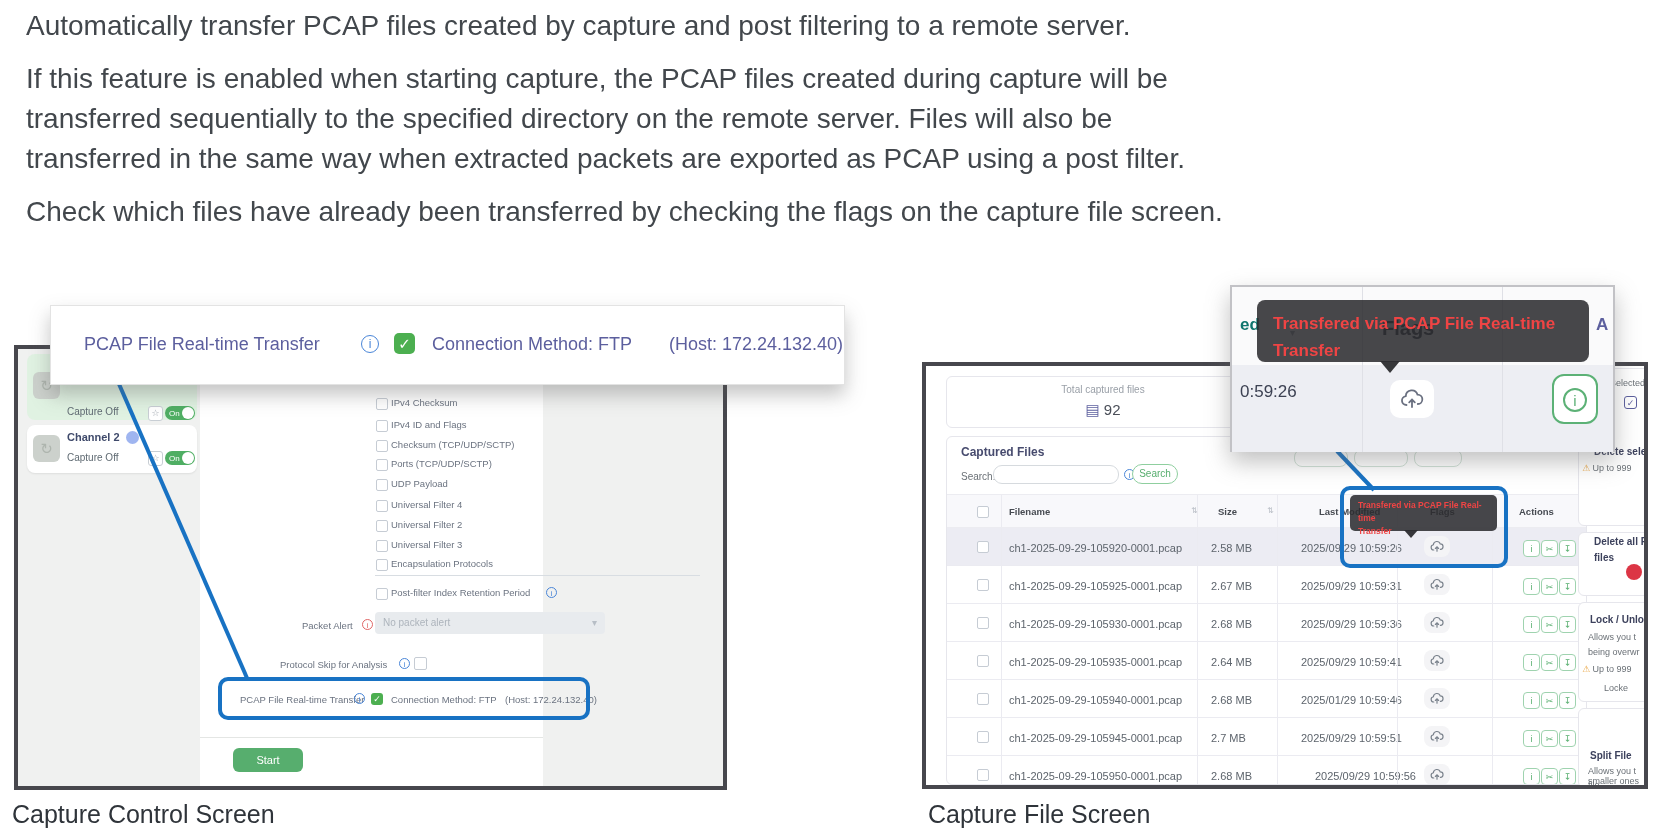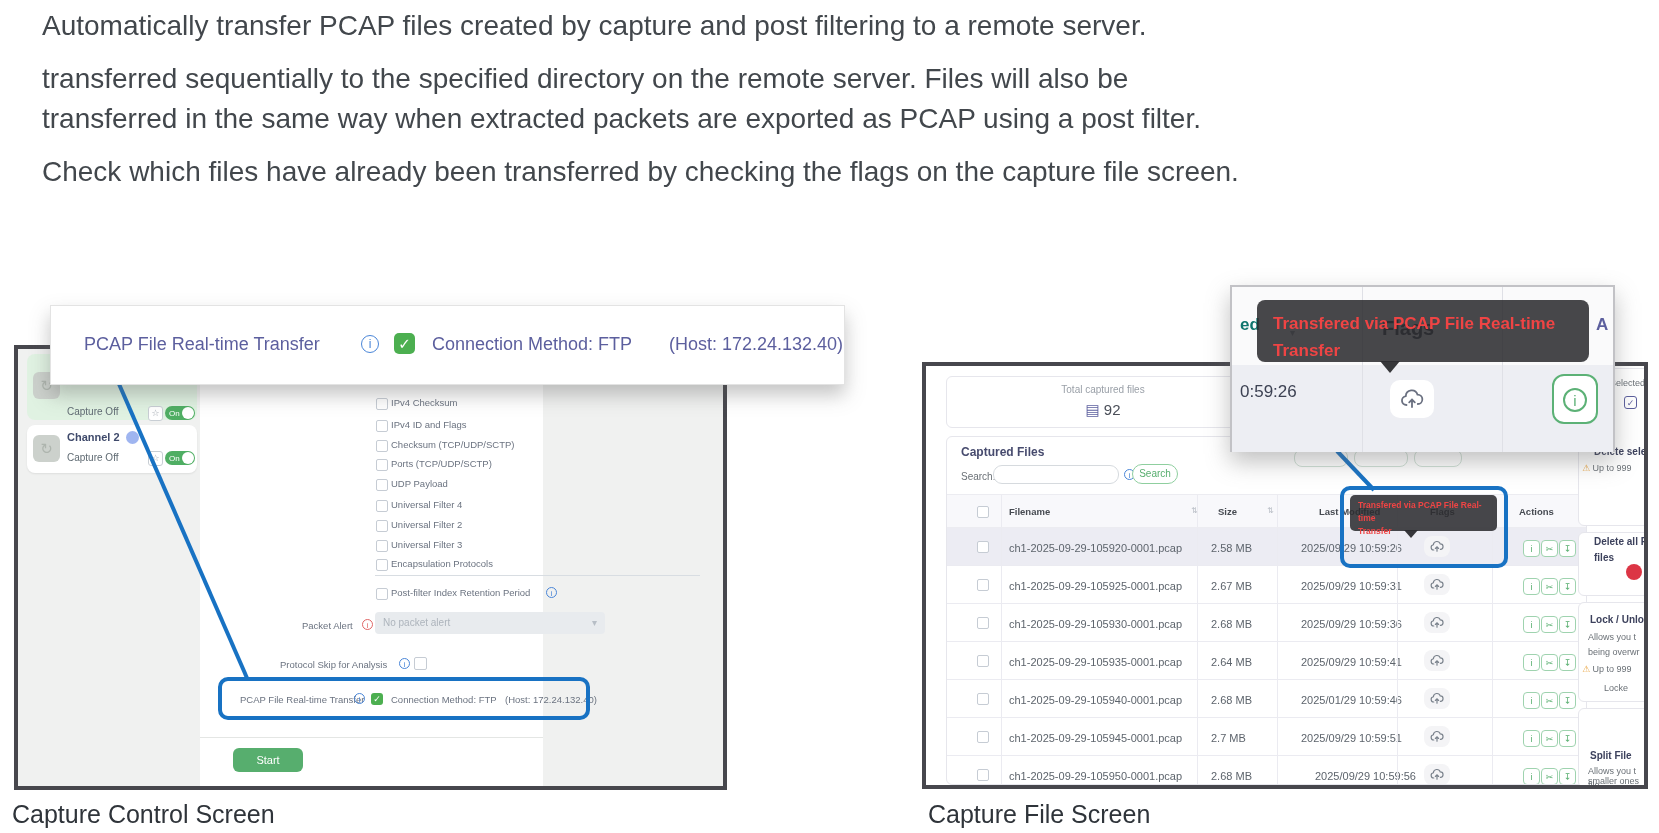--- a/index.html
+++ b/index.html
@@ -1,20 +1,20 @@
 <!DOCTYPE html>
 <html><head>
 <meta charset="utf-8">
 <style>
   html,body{margin:0;padding:0;background:#fff;}
   body{font-family:"Liberation Sans","DejaVu Sans",sans-serif;}
   #stage{position:relative;width:1659px;height:833px;background:#fff;overflow:hidden;}
   .abs{position:absolute;}
   
-  .intro{left:42px;top:6px;width:1540px;color:#42474c;font-size:28px;line-height:40px;}
+  .intro{left:26px;top:6px;width:1540px;color:#42474c;font-size:28px;line-height:40px;}
   .intro p{margin:0 0 13px 0;}
   
   .frame{border:4px solid #47474d;background:#fff;overflow:hidden;box-sizing:border-box;}
   .caption{font-size:25px;color:#2f343a;}
   
   .lf-gray{background:#f0f1f0;}
   .chcard{border-radius:8px;}
   .ch-icon{background:#ccd1cc;border-radius:6px;color:#aeb5ae;font-size:15px;text-align:center;line-height:27px;}
   .ch-status{font-size:10px;color:#5f6a72;}
   .ch-name{font-size:11px;font-weight:bold;color:#3f4a6b;}
@@ -66,20 +66,21 @@
   .badge{width:16px;height:16px;border-radius:50%;background:#dc3545;}
 </style>
 </head>
 <body>
 
 <div id="stage">
 
   <div class="abs intro">
     <p>Automatically transfer PCAP files created by capture and post filtering to a remote server.</p>
     <p>
+      <span style="display:block">If this feature is enabled when starting capture, the PCAP files created during capture will be</span>
       <span style="display:block">transferred sequentially to the specified directory on the remote server. Files will also be</span>
       <span style="display:block">transferred in the same way when extracted packets are exported as PCAP using a post filter.</span>
     </p>
     <p>Check which files have already been transferred by checking the flags on the capture file screen.</p>
   </div>
 
   <div class="abs frame lf-gray" style="left:14px;top:345px;width:713px;height:445px;">
 
     <div class="abs" style="left:182px;top:0;width:343px;height:441px;background:#fff;"></div>
 

